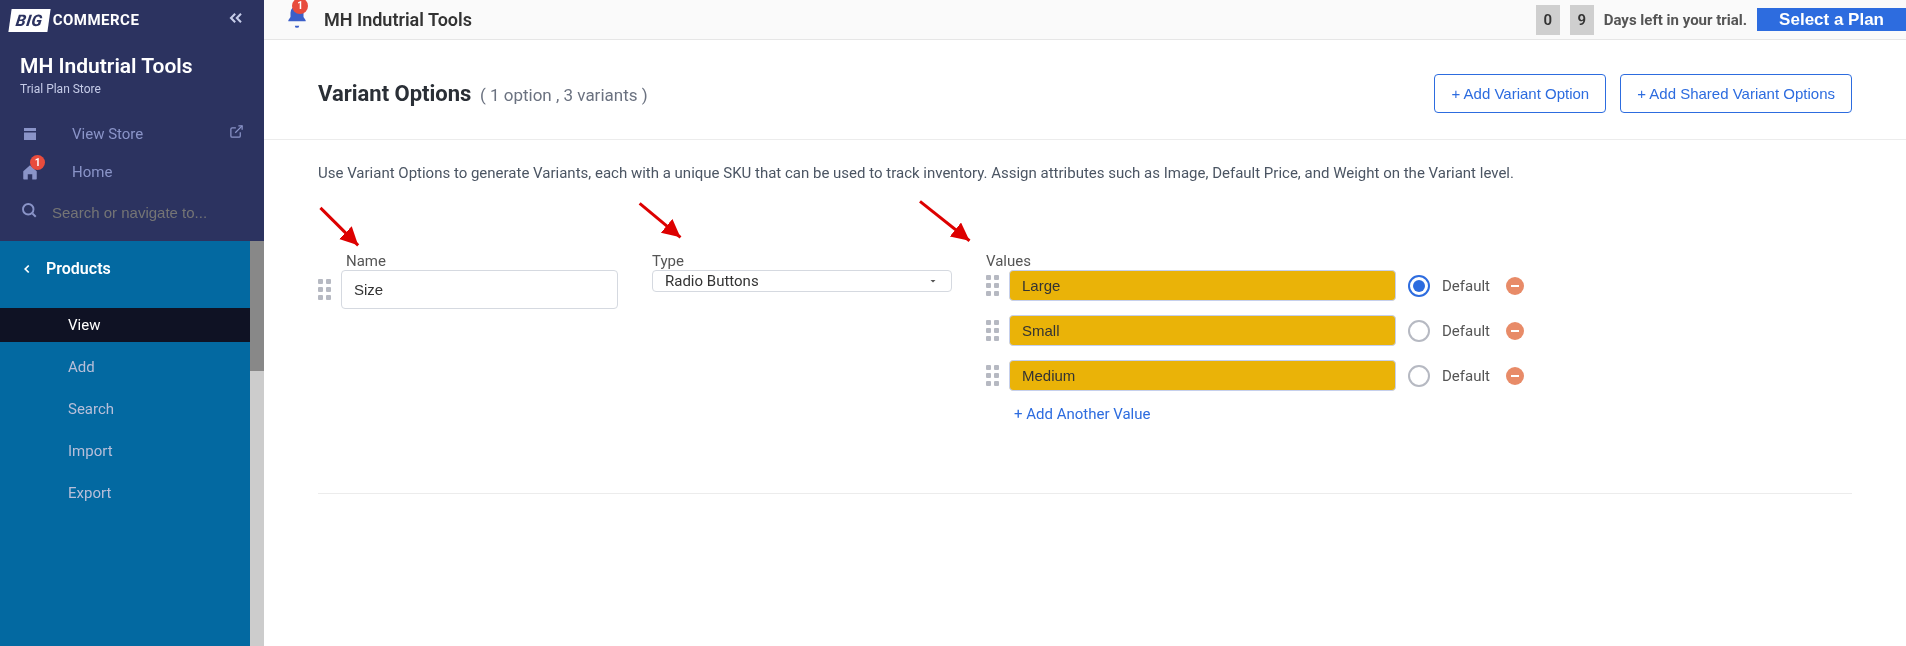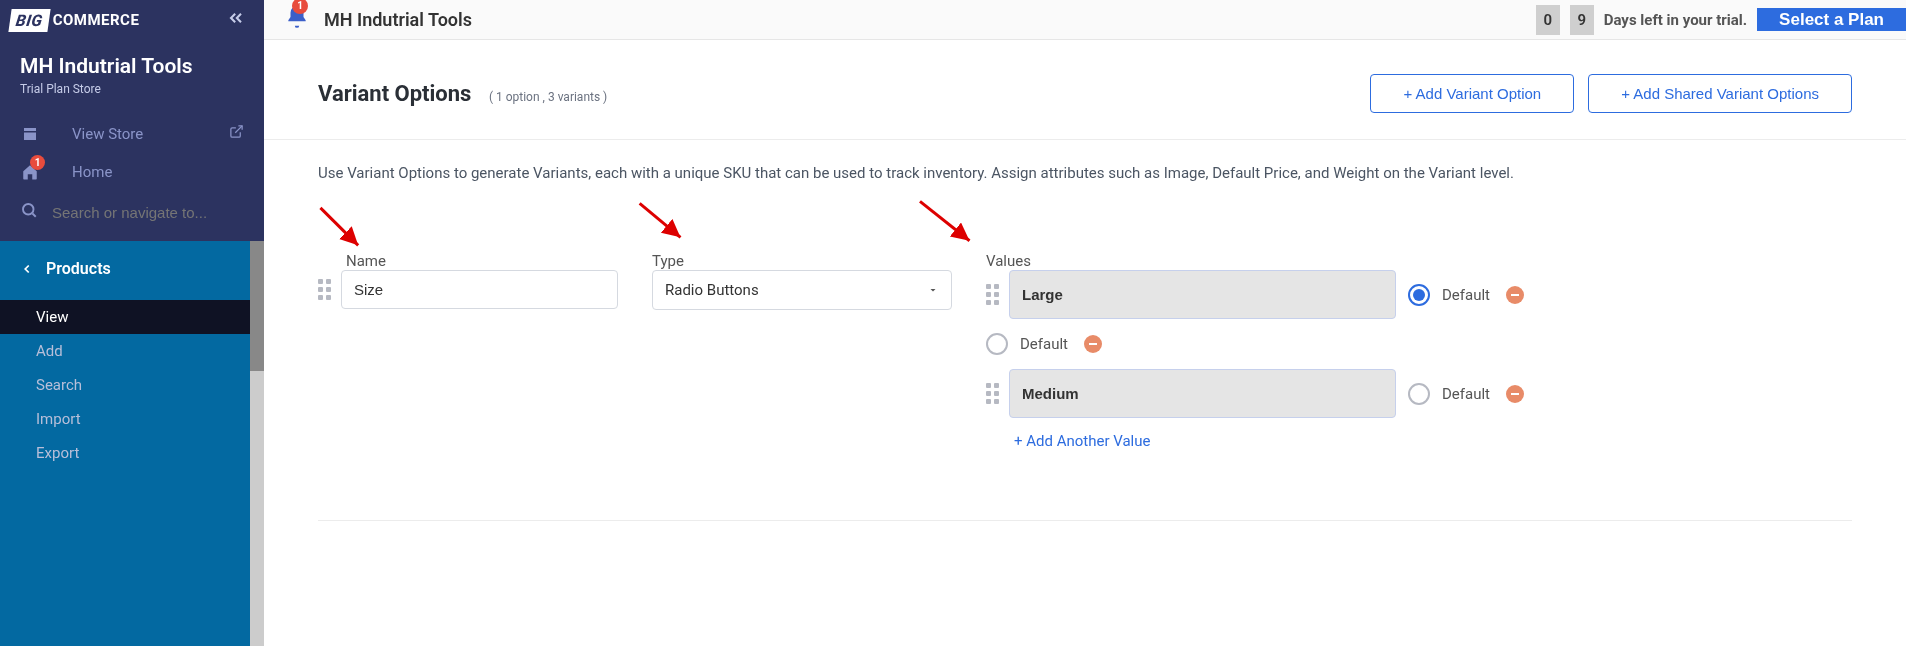--- a/index.html
+++ b/index.html
@@ -138,24 +138,25 @@
     padding: 18px 20px;
     color: #fff;
     font-size: 16px;
     font-weight: 600;
     cursor: pointer;
   }
   .sub-list {
     padding: 4px 0;
   }
   .sub-item {
-    padding: 8px 20px 8px 36px;
+    padding: 8px 20px 8px 68px;
     color: #b8bfd9;
     font-size: 15px;
     cursor: pointer;
+    margin-top: 8px;
   }
   .sub-item.active {
     background: #0f1224;
     color: #fff;
   }
 
   
   .topbar {
     position: absolute;
     left: 264px; top: 0;
@@ -236,31 +237,31 @@
     justify-content: space-between;
     padding: 34px 54px 26px;
     border-bottom: 1px solid #ececec;
   }
   .section-title {
     font-size: 22px;
     font-weight: 700;
     color: #2a2f36;
   }
   .section-title .sub {
-    font-size: 12px;
+    font-size: 17px;
     font-weight: 400;
     color: #6b7280;
-    margin-left: 12px;
+    margin-left: 3px;
   }
   .head-actions { display:flex; gap:14px; }
   .btn-outline {
     border: 1px solid #2d6cdf;
     color: #2d6cdf;
     background: #fff;
-    padding: 10px 32px;
+    padding: 10px 16px;
     font-size: 15px;
     border-radius: 4px;
     cursor: pointer;
   }
 
   .desc {
     padding: 24px 54px 10px;
     color: #4b5563;
     font-size: 15px;
   }
@@ -307,44 +308,43 @@
     width: 100%;
     padding: 10px 12px;
     border: 1px solid #d5d9e0;
     border-radius: 4px;
     font-size: 15px;
     color: #333;
     background:#fff;
   }
   .select-input {
     width: 100%;
-    padding: 10px 12px;
+    padding: 1px 12px;
     border: 1px solid #d5d9e0;
     border-radius: 4px;
     font-size: 15px;
     color: #333;
     background:#fff;
     display:flex;justify-content:space-between;align-items:center;
     cursor:pointer;
   }
 
   .value-row {
     display:flex; align-items:center; gap:12px;
     margin-bottom: 14px;
   }
   .value-input-wrap { flex: 0 0 410px; display:flex; align-items:center; gap:10px; }
   .value-input {
     flex:1;
-    padding: 15px 12px;
+    padding: 6px 12px;
     border: 1px solid #c6d0ec;
-    background: #e5e5e5;
+    background: #eab308;
     border-radius: 4px;
     font-size: 15px;
     color:#333;
-    font-weight:bold;
   }
   .radio-default {
     width: 22px; height: 22px;
     border: 2px solid #2d6cdf;
     border-radius: 50%;
     display:flex;align-items:center;justify-content:center;
     cursor:pointer;
     flex-shrink:0;
   }
   .radio-default.unsel { border-color:#b6b9c2; }
@@ -554,20 +554,31 @@
             </div>
           <span class="def-label">Default</span>
           <div class="remove-btn">
             <svg width="10" height="10" viewBox="0 0 10 10">
                 <line x1="1" y1="5" x2="9" y2="5" stroke="#fff" stroke-width="2"></line>
               </svg>
           </div>
         </div>
 
         <div class="value-row">
+          <div class="value-input-wrap">
+            <div class="drag-handle">
+                <span></span>
+                <span></span>
+                <span></span>
+                <span></span>
+                <span></span>
+                <span></span>
+              </div>
+            <input class="value-input" value="Small" style="">
+          </div>
           <div class="radio-default unsel"></div>
           <span class="def-label">Default</span>
           <div class="remove-btn">
             <svg width="10" height="10" viewBox="0 0 10 10">
                 <line x1="1" y1="5" x2="9" y2="5" stroke="#fff" stroke-width="2"></line>
               </svg>
           </div>
         </div>
 
         <div class="value-row">

